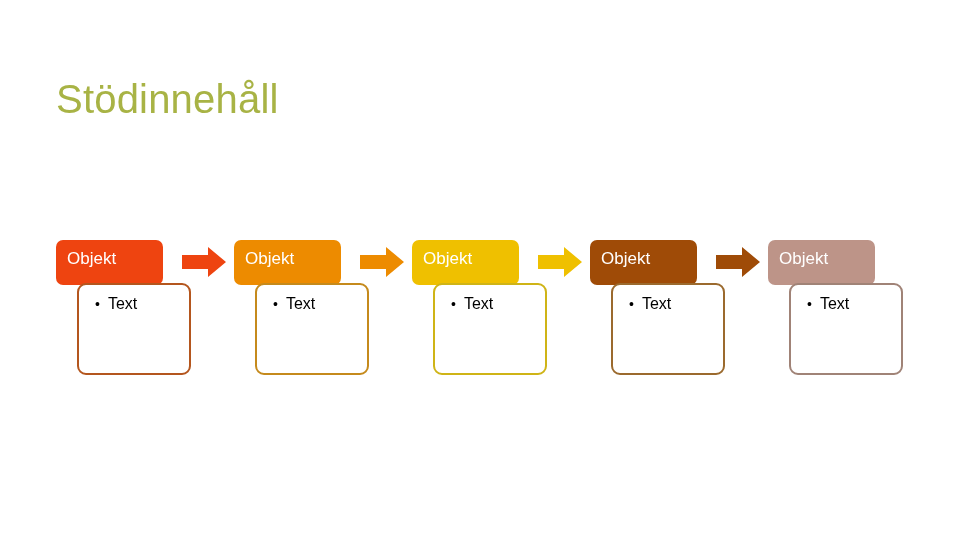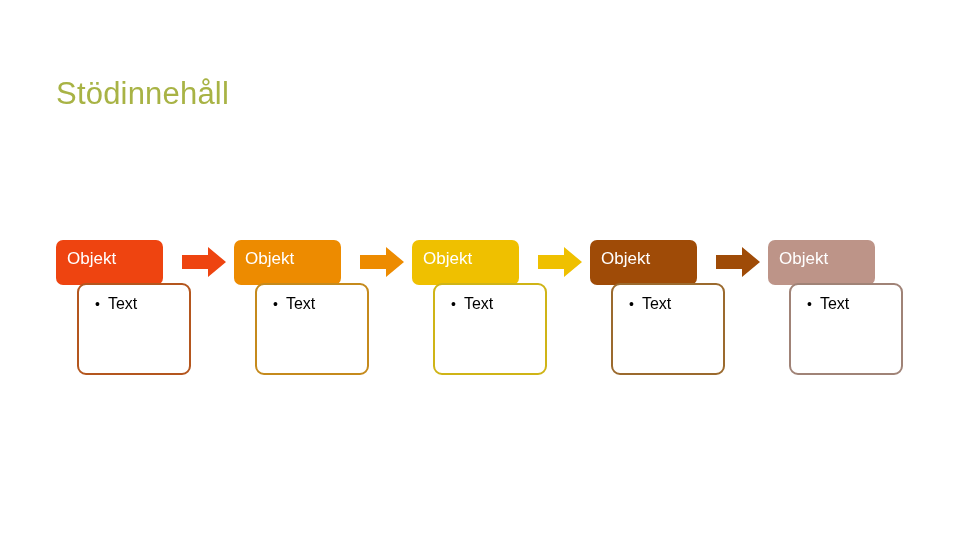--- a/index.html
+++ b/index.html
@@ -19,21 +19,21 @@
     position: relative;
     width: 960px;
     height: 540px;
     background: #FFFFFF;
   }
 
   .slide-title {
     position: absolute;
     left: 56px;
     top: 76px;
-    font-size: 31px;
+    font-size: 40px;
     font-weight: 300;
     letter-spacing: 0.2px;
     line-height: 1.15;
     white-space: nowrap;
     color: #A8B345;
   }
 
   .chain {
     position: absolute;
     left: 56px;

